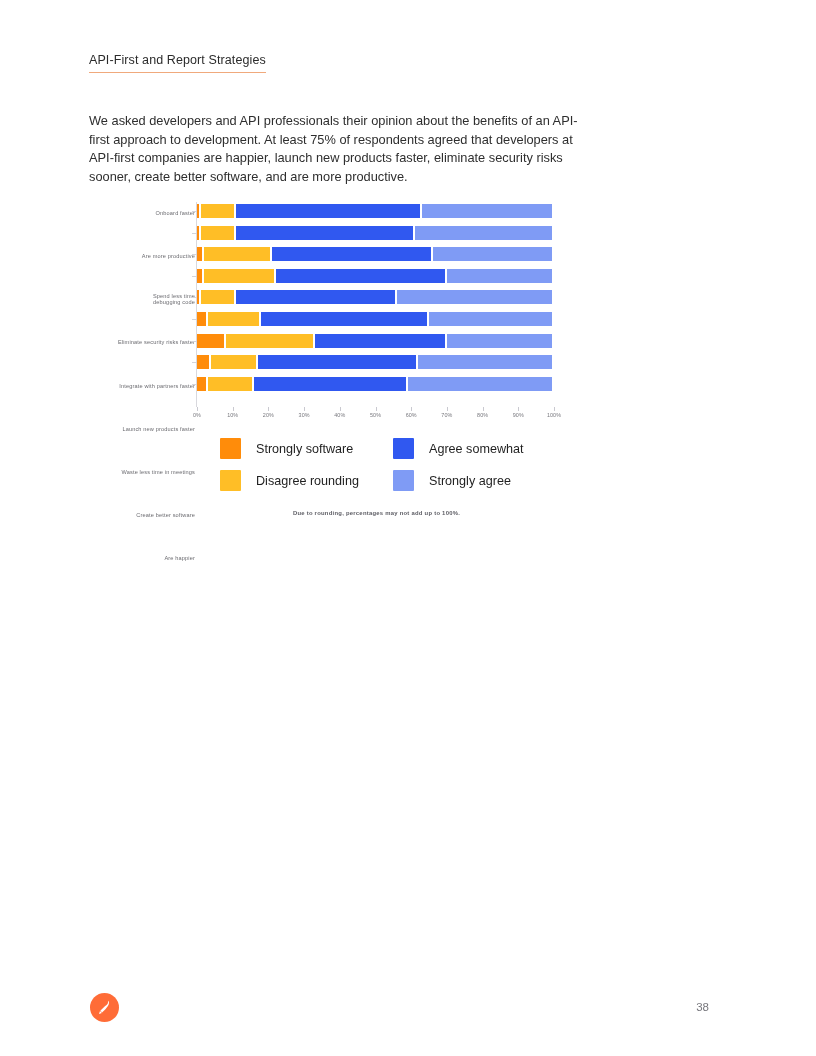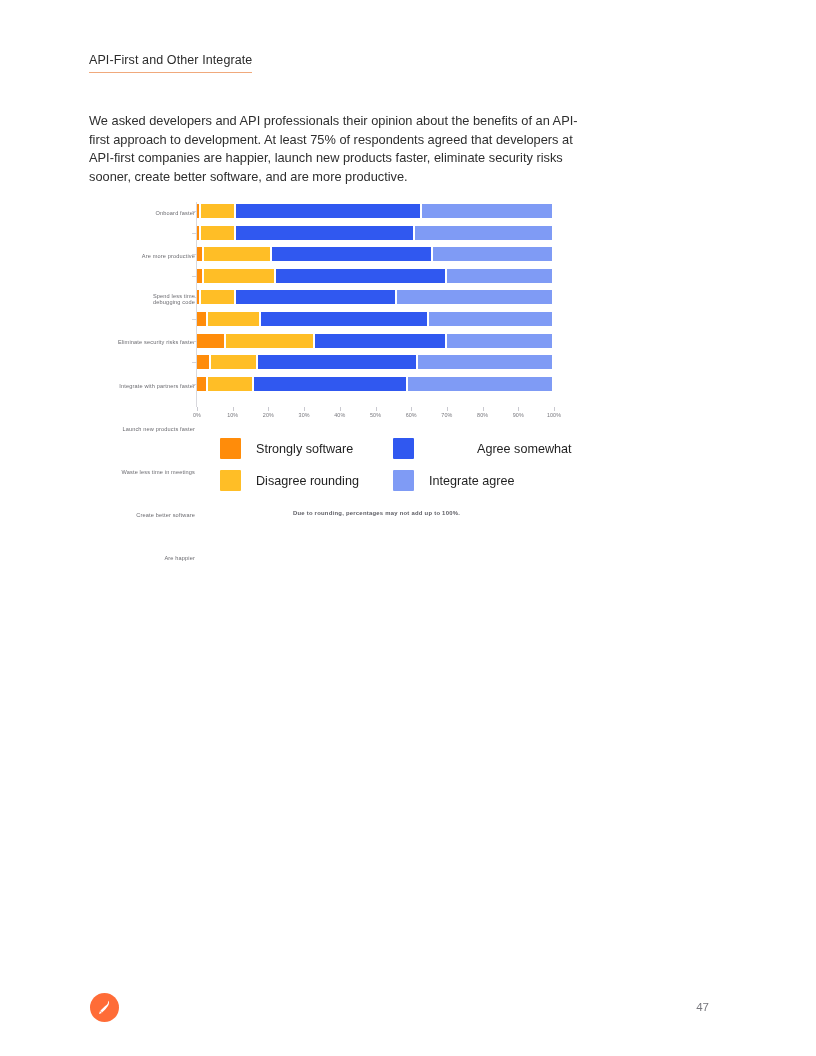--- a/index.html
+++ b/index.html
@@ -206,21 +206,21 @@
     top: 1001px;
     font-size: 11.5px;
     color: #77777d;
   }
 </style>
 </head>
 <body>
 
 <div class="page">
 
-  <div class="eyebrow">API-First and Other Integrate</div>
+  <div class="eyebrow">API-First and Report Strategies</div>
 
 
   <div class="intro">We asked developers and API professionals their opinion about the benefits of an API-first approach to development. At least 75% of respondents agreed that developers at API-first companies are happier, launch new products faster, eliminate security risks sooner, create better software, and are more productive.</div>
 
   <div class="chart-wrap">
     <div class="chart-plot">
       <div class="axis-line"></div>
       <div id="bars">
           <div class="row-tick" style="top: 9px;"></div>
           <div class="bar-row" style="top: 2px;">
@@ -360,34 +360,34 @@
 
     <div class="legend">
       <div class="legend-item" style="left:0px;top:6px;">
         <span class="legend-swatch" style="background:#ff8c0a"></span>
         <span class="legend-text">Strongly software</span>
       </div>
       <div class="legend-item" style="left:0px;top:38px;">
         <span class="legend-swatch" style="background:#ffbe26"></span>
         <span class="legend-text">Disagree rounding</span>
       </div>
-      <div class="legend-item" style="left:173px;top:6px;gap:48px;">
+      <div class="legend-item" style="left:173px;top:6px;">
         <span class="legend-swatch" style="background:#3058f0"></span>
         <span class="legend-text">Agree somewhat</span>
       </div>
       <div class="legend-item" style="left:173px;top:38px;">
         <span class="legend-swatch" style="background:#7f9bf5"></span>
-        <span class="legend-text">Integrate agree</span>
+        <span class="legend-text">Strongly agree</span>
       </div>
     </div>
 
     <div class="footnote">Due to rounding, percentages may not add up to 100%.</div>
   </div>
 
   <div class="footer-logo">
     <svg width="15" height="17" viewBox="0 0 15 17" aria-hidden="true">
       <path d="M11.2 1.8c1.2 1.1 1.1 3.1-.3 5.3-1.3 2.1-3.4 4.3-5.6 6.2l-.2.2-1.8-1.9.2-.2C5.6 9.5 7.7 7.3 9.6 6c2.1-1.5 1.2-4.3 1.6-4.2z" fill="#ffffff"></path>
       <path d="M3.0 12.1l1.9 1.9-2.9 1.0 1.0-2.9z" fill="#ffffff"></path>
     </svg>
   </div>
-  <div class="footer-page">47</div>
+  <div class="footer-page">38</div>
 
 </div>
 
 </body></html>

